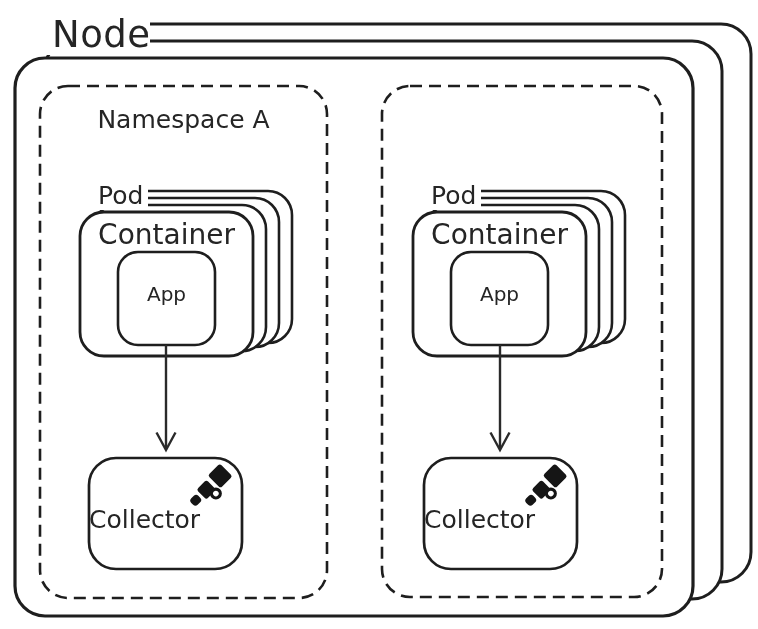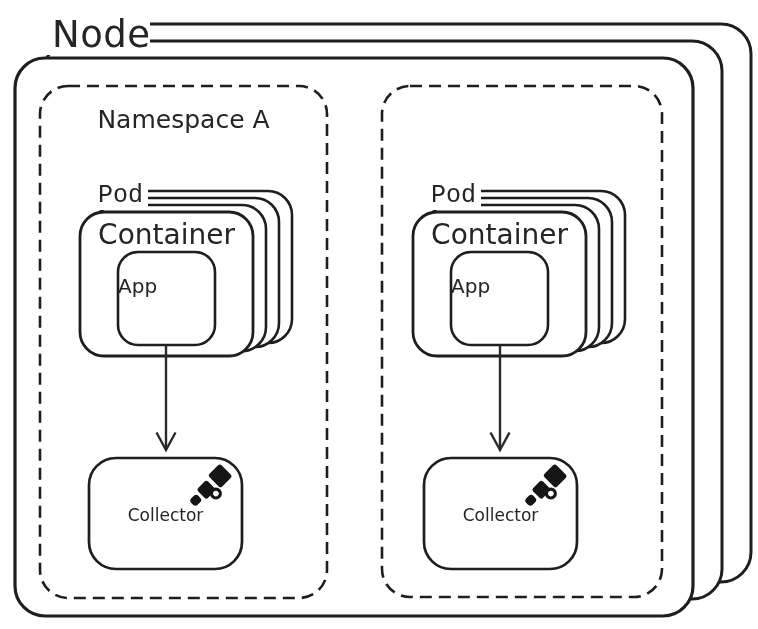--- a/index.html
+++ b/index.html
@@ -16,30 +16,30 @@
     position:absolute;
     line-height:1;
     white-space:nowrap;
     color:#252525;
     font-weight:500;
   }
   .lbl-node{left:52px;top:16px;font-size:37px;letter-spacing:0.5px;}
   .lbl-namespace{top:107px;font-size:25px;text-align:center;}
   .lbl-ns-a{left:40px;width:287px;}
   .lbl-ns-b{left:382px;width:280px;}
-  .lbl-pod{top:183px;font-size:25px;font-family:Liberation Mono, monospace;}
+  .lbl-pod{top:183px;font-size:25px;}
   .lbl-pod-a{left:98px;}
   .lbl-pod-b{left:431px;}
   .lbl-container{top:221px;font-size:28px;text-align:center;}
   .lbl-container-a{left:80px;width:173px;}
   .lbl-container-b{left:413px;width:173px;}
-  .lbl-app{top:276px;font-size:20px;}
+  .lbl-app{top:284px;font-size:20px;text-align:center;}
   .lbl-app-a{left:118px;width:97px;}
   .lbl-app-b{left:451px;width:97px;}
-  .lbl-collector{top:507px;font-size:17px;text-align:center;}
+  .lbl-collector{top:507px;font-size:25px;text-align:left;}
   .lbl-collector-a{left:89px;width:153px;}
   .lbl-collector-b{left:424px;width:153px;}
 </style>
 </head>
 <body>
 
 <div class="stage">
 
   <svg width="758" height="629" viewBox="0 0 758 629">
     <defs>

